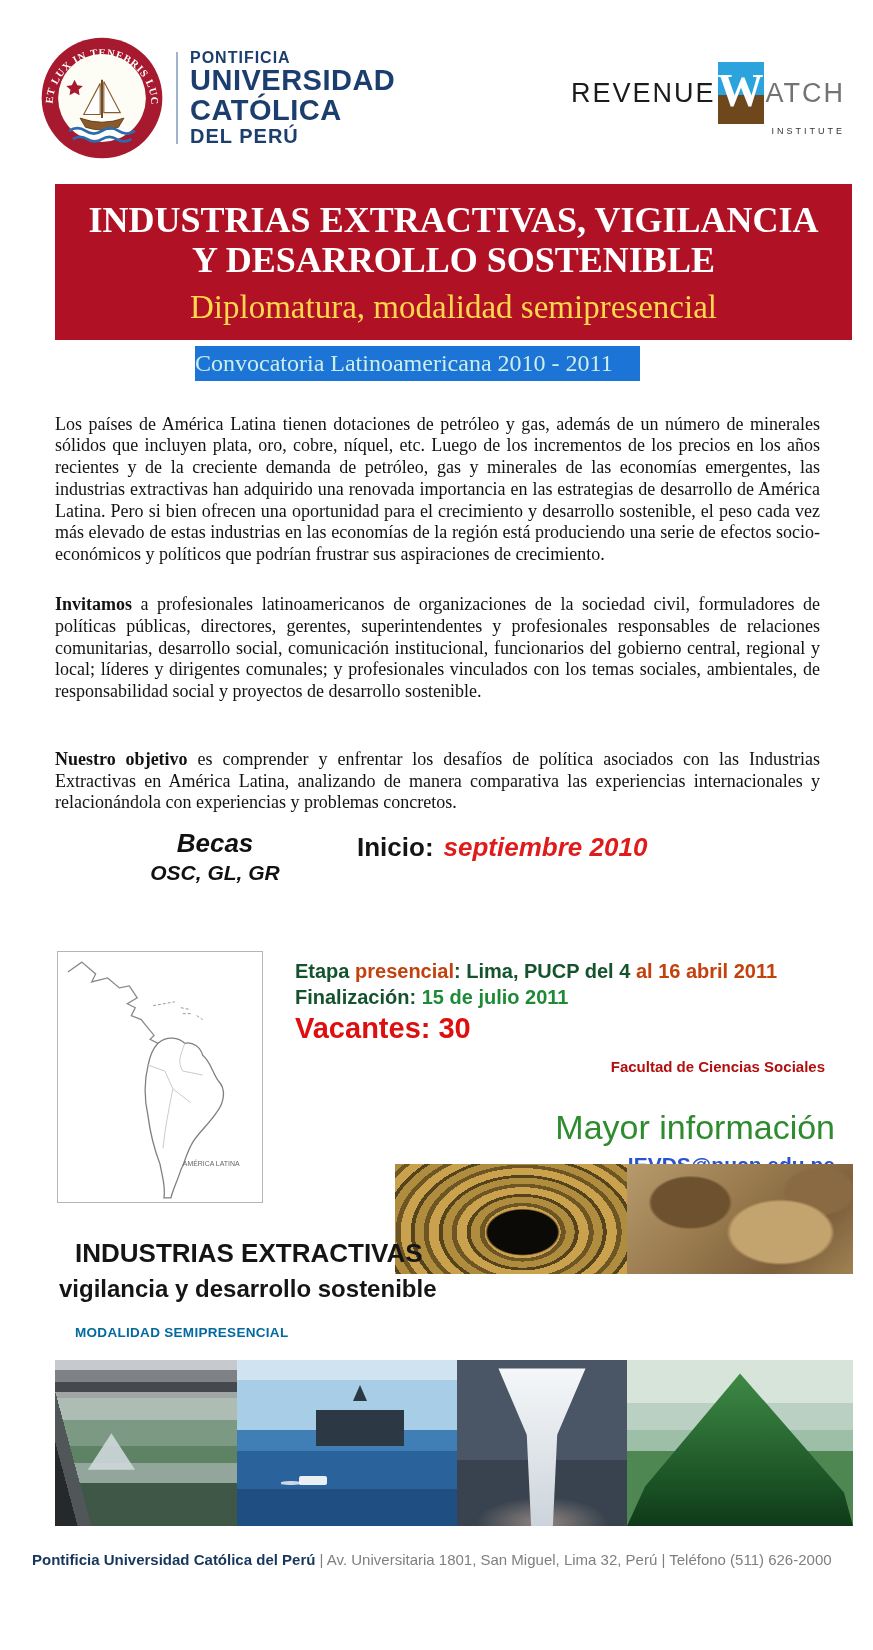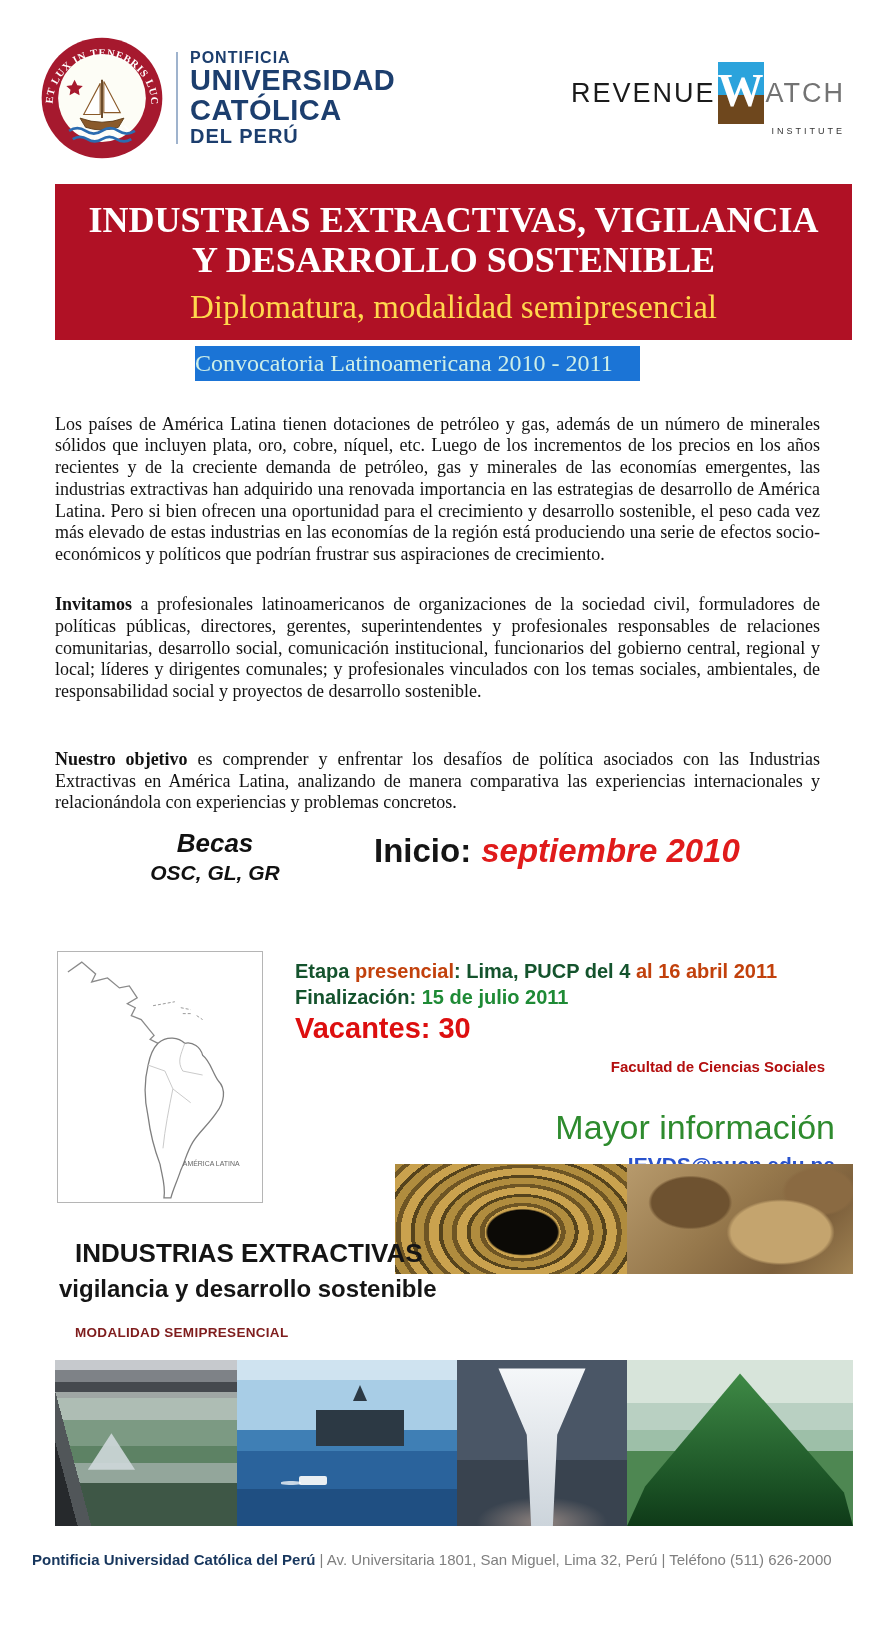--- a/index.html
+++ b/index.html
@@ -44,21 +44,21 @@
   .para + .para{margin-top:28px;}
   .para.obj{margin-top:46px;}
   .lead{font-weight:700;}
 
   
   .info{position:relative;height:330px;margin-top:12px;}
   .becas{position:absolute;left:110px;top:2px;width:210px;text-align:center;
          font-weight:700;font-style:italic;color:#111;}
   .becas-1{font-size:26px;}
   .becas-2{font-size:21px;margin-top:2px;}
-  .inicio{position:absolute;left:374px;top:6px;font-size:33px;font-weight:700;white-space:nowrap;}
+  .inicio{position:absolute;left:357px;top:6px;font-size:26px;font-weight:700;white-space:nowrap;}
   .inicio .lbl{color:#151515;}
   .inicio .val{color:#e01b1b;font-style:italic;margin-left:10px;}
 
   .mapbox{position:absolute;left:57px;top:125px;width:206px;height:252px;
           border:1px solid #b5b5b5;background:#ffffff;box-sizing:border-box;}
 
   .dates{position:absolute;left:295px;top:132px;font-size:20px;font-weight:700;line-height:1.3;white-space:nowrap;}
   .c-black{color:#14532d;margin-top:36px;} .c-blue{color:#c2410c;} .c-green{color:#1e8a35;}
   .vacantes{position:absolute;left:295px;top:186px;font-size:29px;font-weight:700;color:#dd0f0f;}
   .facultad{position:absolute;left:560px;top:232px;width:265px;text-align:right;
@@ -79,21 +79,21 @@
   .ph-terrain{left:627px;top:0;width:226px;height:110px;
     background:
       radial-gradient(70px 45px at 28% 35%, #6e5230 0 55%, transparent 60%),
       radial-gradient(90px 55px at 68% 62%, #c4a46e 0 55%, transparent 60%),
       radial-gradient(60px 40px at 85% 25%, #8a6a42 0 55%, transparent 62%),
       linear-gradient(135deg,#b79a6c,#96784c 45%,#7d603c 75%,#a08252);}
   .diplo{position:absolute;left:75px;top:64px;color:#151515;}
   .diplo-k{font-size:15px;font-weight:700;letter-spacing:.5px;color:#3d3d3d;}
   .diplo-t{font-size:26px;font-weight:700;margin-top:10px;}
   .diplo-s{font-size:24px;font-weight:700;margin-top:6px;margin-left:-16px;}
-  .modalidad{font-size:13.5px;font-weight:700;color:#7f1d1d;letter-spacing:.3px;margin-top:22px;}
+  .modalidad{font-size:13.5px;font-weight:700;color:#0369a1;letter-spacing:.3px;margin-top:22px;}
 
   .ph-walk{left:55px;top:196px;width:182px;height:166px;
     background:
       linear-gradient(75deg,#26292c 0 10%, #515659 10% 16%, transparent 16%),
       linear-gradient(180deg,#c6c9cd 0 6%,#7e8287 6% 13%,#45494e 13% 19%,#9fa6a4 19% 23%,
         #aebdb4 23% 36%,#7c9a83 36% 52%,#5d8264 52% 62%,#93a69b 62% 74%,#3e5746 74% 100%);}
   .pyramid{position:absolute;left:18%;top:44%;width:26%;height:22%;background:#cfd8da;
            clip-path:polygon(50% 0,100% 100%,0 100%);opacity:.9;}
   .ph-sea{left:237px;top:196px;width:220px;height:166px;
     background:linear-gradient(180deg,#cfe3f0 0 12%,#a8cde6 12% 42%,#3f7fb5 42% 55%,

